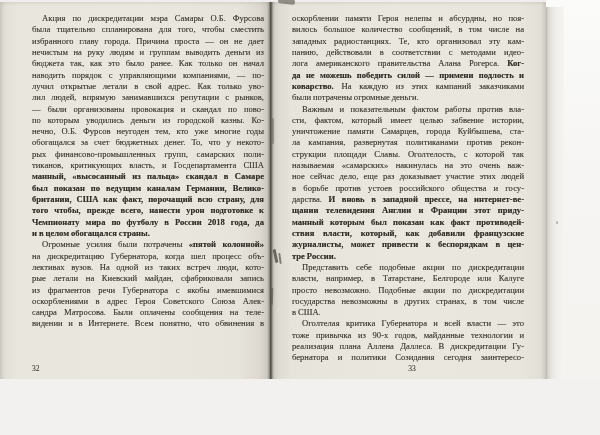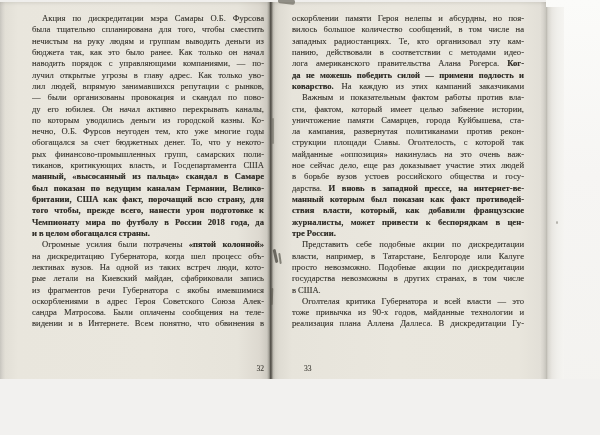--- a/index.html
+++ b/index.html
@@ -64,22 +64,22 @@
     height:11.32px; overflow:hidden;
     text-align:justify; text-align-last:justify;
   }
   .line.end    { text-align-last:left; }
   .line.indent { text-indent:10px; }
   .line b { font-weight:bold; color:#312f29;font-family:Liberation Serif, serif; }
   .pagenum {
     position:absolute; top:364px; width:232px;
     font-size:7.6px; color:#4c4a43; text-shadow:0 0 .4px rgba(70,68,60,.5);
   }
-  .pagenum-left  { left:32px; text-align:right; }
-  .pagenum-right { left:304px; text-align:left; }
+  .pagenum-left  { left:32px; text-align:left; }
+  .pagenum-right { left:296px; text-align:center; }
   
   .gutter-mark-1 { position:absolute; left:272px; top:118px; width:2px;  height:26px; background:#6d6b62; opacity:.55; border-radius:1px; }
   .gutter-mark-2 { position:absolute; left:274px; top:249px; width:3px;  height:14px; background:#504e46; opacity:.8; border-radius:2px; transform:rotate(-12deg); }
   .gutter-mark-3 { position:absolute; left:279px; top:253px; width:2px;  height:11px; background:#5a584f; opacity:.7; border-radius:2px; transform:rotate(-8deg); }
   .gutter-mark-4 { position:absolute; left:271px; top:288px; width:2px;  height:17px; background:#5a584f; opacity:.65; border-radius:1px; transform:rotate(2deg); }
   .pen-mark      { position:absolute; left:376px; top:388px; width:14px; height:2px;  background:#8f8d87; border-radius:1px; transform:rotate(-28deg); }
   .edge-speck    { position:absolute; left:556px; top:221px; width:2px;  height:3px;  background:#b2b0a9; border-radius:50%; }
 </style>
 </head>
 <body>
@@ -90,27 +90,27 @@
   <div class="fore-edge"></div>
 
   <div class="page page-left"></div>
   <div class="page page-right"></div>
   <div class="gutter-line"></div>
   <div class="gutter-top-mark"></div>
 
   <div class="text-col text-col-left">
       <div class="line indent">Акция по дискредитации мэра Самары О.Б. Фурсова</div>
       <div class="line">была тщательно спланирована для того, чтобы сместить</div>
+      <div class="line">избранного главу города. Причина проста — он не дает</div>
       <div class="line">нечистым на руку людям и группам выводить деньги из</div>
       <div class="line">бюджета так, как это было ранее. Как только он начал</div>
       <div class="line">наводить порядок с управляющими компаниями, — по-</div>
-      <div class="line">лучил открытые угрозы в главу адрес. Как только уво-</div>
+      <div class="line">лучил открытые летали в свой адрес. Как только уво-</div>
       <div class="line">лил людей, впрямую занимавшихся репутации с рынков,</div>
       <div class="line">— были организованы провокация и скандал по пово-</div>
-      <div class="line">ду его юбилея. Он начал активно перекрывать каналы,</div>
       <div class="line">по которым уводились деньги из городской казны. Ко-</div>
       <div class="line">нечно, О.Б. Фурсов неугоден тем, кто уже многие годы</div>
       <div class="line">обогащался за счет бюджетных денег. То, что у некото-</div>
       <div class="line">рых финансово-промышленных групп, самарских поли-</div>
       <div class="line">тиканов, критикующих власть, и Госдепартамента США</div>
       <div class="line"><b>манный, «высосанный из пальца» скандал в Самаре</b></div>
       <div class="line"><b>был показан по ведущим каналам Германии, Велико-</b></div>
       <div class="line"><b>британии, США как факт, порочащий всю страну, для</b></div>
       <div class="line"><b>того чтобы, прежде всего, нанести урон подготовке к</b></div>
       <div class="line"><b>Чемпионату мира по футболу в России 2018 года, да</b></div>
@@ -125,41 +125,44 @@
       <div class="line">видении и в Интернете. Всем понятно, что обвинения в</div>
     </div>
   <div class="text-col text-col-right">
       <div class="line">оскорблении памяти Героя нелепы и абсурдны, но поя-</div>
       <div class="line">вилось большое количество сообщений, в том числе на</div>
       <div class="line">западных радиостанциях. Те, кто организовал эту кам-</div>
       <div class="line">панию, действовали в соответствии с методами идео-</div>
       <div class="line">лога американского правительства Алана Рогерса. <b>Ког-</b></div>
       <div class="line"><b>да не можешь победить силой — примени подлость и</b></div>
       <div class="line"><b>коварство.</b> На каждую из этих кампаний заказчиками</div>
+      <div class="line end">были потрачены огромные деньги.</div>
       <div class="line indent">Важным и показательным фактом работы против вла-</div>
       <div class="line">сти, фактом, который имеет целью забвение истории,</div>
       <div class="line">уничтожение памяти Самарцев, города Куйбышева, ста-</div>
       <div class="line">ла кампания, развернутая политиканами против рекон-</div>
       <div class="line">струкции площади Славы. Оголтелость, с которой так</div>
-      <div class="line">майданные «оппозиция» накинулась на это очень важ-</div>
+      <div class="line">называемая «самарских» накинулась на это очень важ-</div>
       <div class="line">ное сейчас дело, еще раз доказывает участие этих людей</div>
-      <div class="line">в борьбе вузов устоев российского общества и госу-</div>
+      <div class="line">в борьбе против устоев российского общества и госу-</div>
       <div class="line">дарства. <b>И вновь в западной прессе, на интернет-ве-</b></div>
+      <div class="line"><b>щании телевидения Англии и Франции этот приду-</b></div>
       <div class="line"><b>манный которым был показан как факт противодей-</b></div>
       <div class="line"><b>ствия власти, который, как добавили французские</b></div>
       <div class="line"><b>журналисты, может привести к беспорядкам в цен-</b></div>
       <div class="line end"><b>тре России.</b></div>
       <div class="line indent">Представить себе подобные акции по дискредитации</div>
       <div class="line">власти, например, в Татарстане, Белгороде или Калуге</div>
       <div class="line">просто невозможно. Подобные акции по дискредитации</div>
       <div class="line">государства невозможны в других странах, в том числе</div>
       <div class="line end">в США.</div>
       <div class="line indent">Оголтелая критика Губернатора и всей власти — это</div>
       <div class="line">тоже привычка из 90-х годов, майданные технологии и</div>
       <div class="line">реализация плана Аллена Даллеса. В дискредитации Гу-</div>
+      <div class="line">бернатора и политики Созидания сегодня заинтересо-</div>
     </div>
 
   <div class="pagenum pagenum-left">32</div>
   <div class="pagenum pagenum-right">33</div>
 
   <div class="gutter-mark-1"></div>
   <div class="gutter-mark-2"></div>
   <div class="gutter-mark-3"></div>
   <div class="gutter-mark-4"></div>
   <div class="pen-mark"></div>

